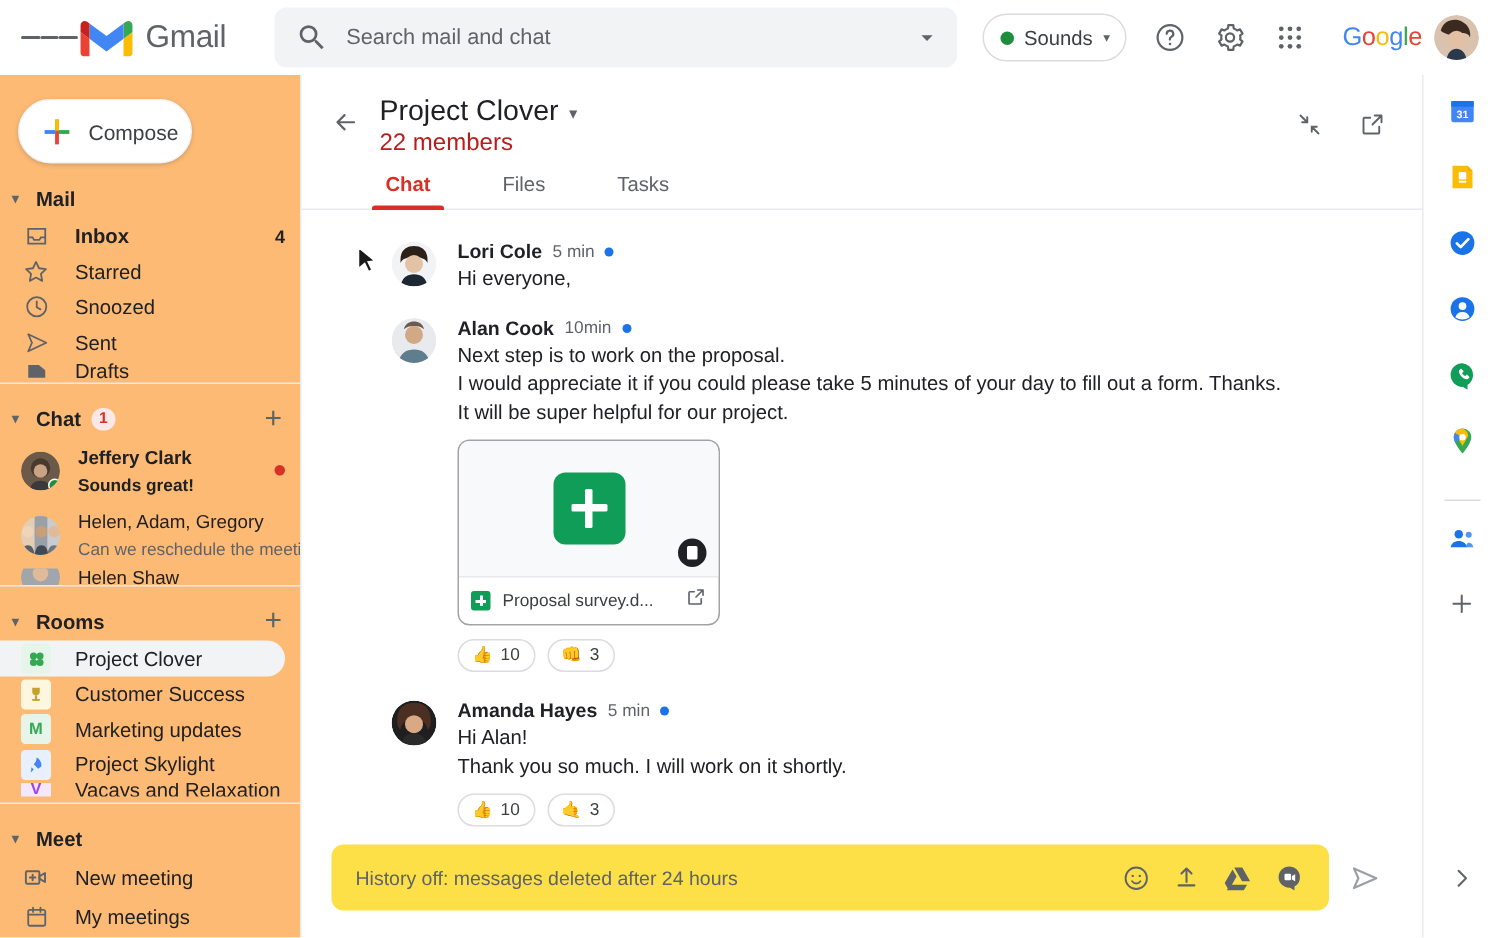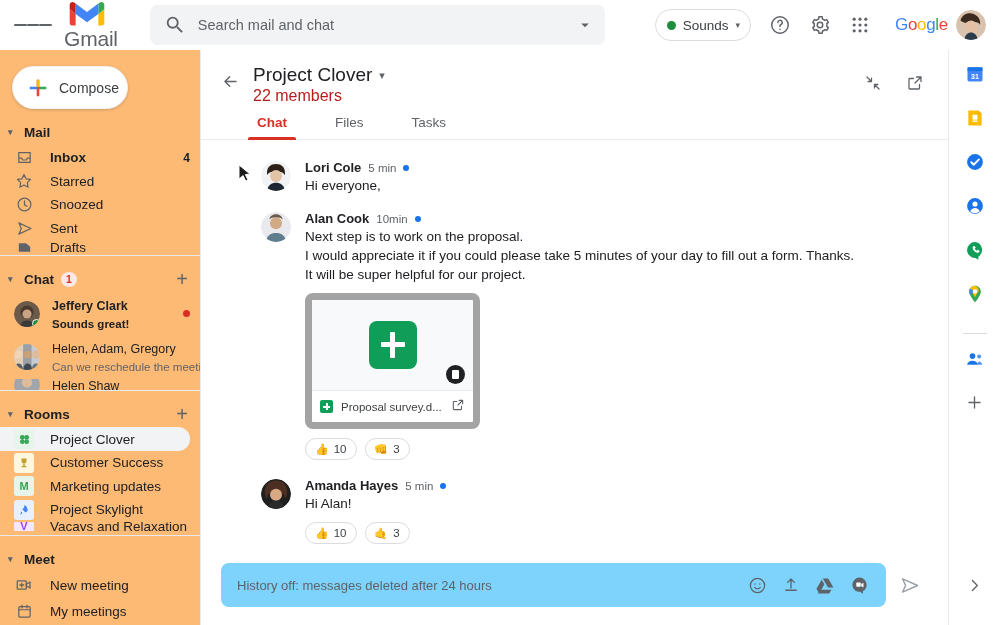--- a/index.html
+++ b/index.html
@@ -14,21 +14,21 @@
 
   
   .topbar {
     height: 50px; min-height: 50px;
     display: flex; align-items: center;
     padding: 0 10px 0 14px;
     background: #fff;
   }
   .hamburger { width: 38px; height: 38px; display: flex; align-items: center; justify-content: center; cursor: pointer; border-radius: 50%; }
   .hamburger span { display:block; width: 18px; height: 2px; background: #5f6368; margin: 2px 0; border-radius: 1px; }
-  .brand { display: flex; align-items: center; margin-left: 12px; cursor: pointer; flex-direction: column; }
+  .brand { display: flex; align-items: center; margin-left: 1px; cursor: pointer; }
   .gm-logo { width: 36px; height: 28px; margin-right: 8px; }
   .brand-text { font-size: 21px; color: #5f6368; letter-spacing: -0.2px; }
 
   .searchwrap {
     margin-left: 32px;
     width: 455px; height: 40px;
     background: #f1f3f4; border-radius: 8px;
     display: flex; align-items: center; padding: 0 8px 0 14px;
     cursor: text;
   }
@@ -143,21 +143,21 @@
   .msg { display: flex; padding: 6px 20px 0 60px; margin-bottom: 4px; }
   .msg-av { width: 30px; height: 30px; border-radius: 50%; overflow: hidden; flex: 0 0 30px; margin-right: 14px; margin-top: 1px; }
   .msg-body { flex: 1; min-width: 0; }
   .msg-head { display: flex; align-items: center; gap: 7px; margin-bottom: 1px; }
   .msg-author { font-size: 13px; font-weight: bold; color: #202124; }
   .msg-time { font-size: 11.5px; color: #5f6368; }
   .msg-badge { width: 6px; height: 6px; border-radius: 50%; background: #1a73e8; }
   .msg-line { font-size: 13.5px; color: #202124; line-height: 19px; }
 
   .attach-card {
-    width: 175px; border: 7px solid #a3a3a3; border-radius: 8px;
+    width: 175px; border: 1px solid #a3a3a3; border-radius: 8px;
     overflow: hidden; margin-top: 9px; background: #fff; cursor: pointer;
   }
   .attach-prev { height: 90px; background: #f8f9fa; display: flex; align-items: center; justify-content: center; position: relative; }
   .gsheet-ic { width: 48px; height: 48px; background: #0f9d58; border-radius: 8px; position: relative; }
   .gsheet-ic::before { content:""; position:absolute; left:12px; top:21px; width:24px; height:5px; background:#fff; border-radius:1px; }
   .gsheet-ic::after { content:""; position:absolute; left:21.5px; top:11px; width:5px; height:26px; background:#fff; border-radius:1px; }
   .prev-badge { position: absolute; right: 8px; bottom: 6px; width: 19px; height: 19px; border-radius: 50%; background: #202124; display:flex; align-items:center; justify-content:center; }
   .prev-badge i { display:block; width: 7px; height: 9px; background: #fff; border-radius: 1px; }
   .attach-foot { height: 32px; display: flex; align-items: center; padding: 0 8px; border-top: 1px solid #e8eaed; gap: 8px; }
   .sheet-mini { width: 13px; height: 13px; background: #0f9d58; border-radius: 2px; position: relative; flex: 0 0 13px; }
@@ -169,21 +169,21 @@
   .reaction {
     display: flex; align-items: center; gap: 5px;
     height: 22px; padding: 0 9px;
     border: 1px solid #dadce0; border-radius: 12px;
     font-size: 11.5px; color: #3c4043; cursor: pointer; background: #fff;
   }
   .reaction .emo { font-size: 11px; line-height: 1; }
 
   .composer-wrap { padding: 10px 22px 18px 20px; display: flex; align-items: center; gap: 8px; }
   .composer {
-    flex: 1; height: 44px; background: #7dd3fc; border-radius: 8px;
+    flex: 1; height: 44px; background: #fde047; border-radius: 8px;
     display: flex; align-items: center; padding: 0 12px 0 16px; gap: 4px; cursor: text;
   }
   .composer .ph { flex: 1; font-size: 13px; color: #5f6368; }
   .comp-ic { width: 30px; height: 30px; display:flex; align-items:center; justify-content:center; border-radius: 50%; cursor: pointer; }
   .send-btn { width: 32px; height: 32px; display:flex; align-items:center; justify-content:center; cursor: pointer; }
 
   
   .rightrail {
     width: 52px; min-width: 52px;
     border-left: 1px solid #e8eaed;
@@ -587,20 +587,21 @@
                 <path d="M8 40c2-8 6-11 12-11s10 3 12 11z" fill="#2a2a2a"></path>
               </svg>
           </span>
           <div class="msg-body">
             <div class="msg-head">
               <span class="msg-author">Amanda Hayes</span>
               <span class="msg-time">5 min</span>
               <span class="msg-badge"></span>
             </div>
             <div class="msg-line">Hi Alan!</div>
+            <div class="msg-line">Thank you so much. I will work on it shortly.</div>
             <div class="reactions">
               <div class="reaction">
                 <span class="emo">👍</span>
                 <span>10</span>
               </div>
               <div class="reaction">
                 <span class="emo">🤙</span>
                 <span>3</span>
               </div>
             </div>

